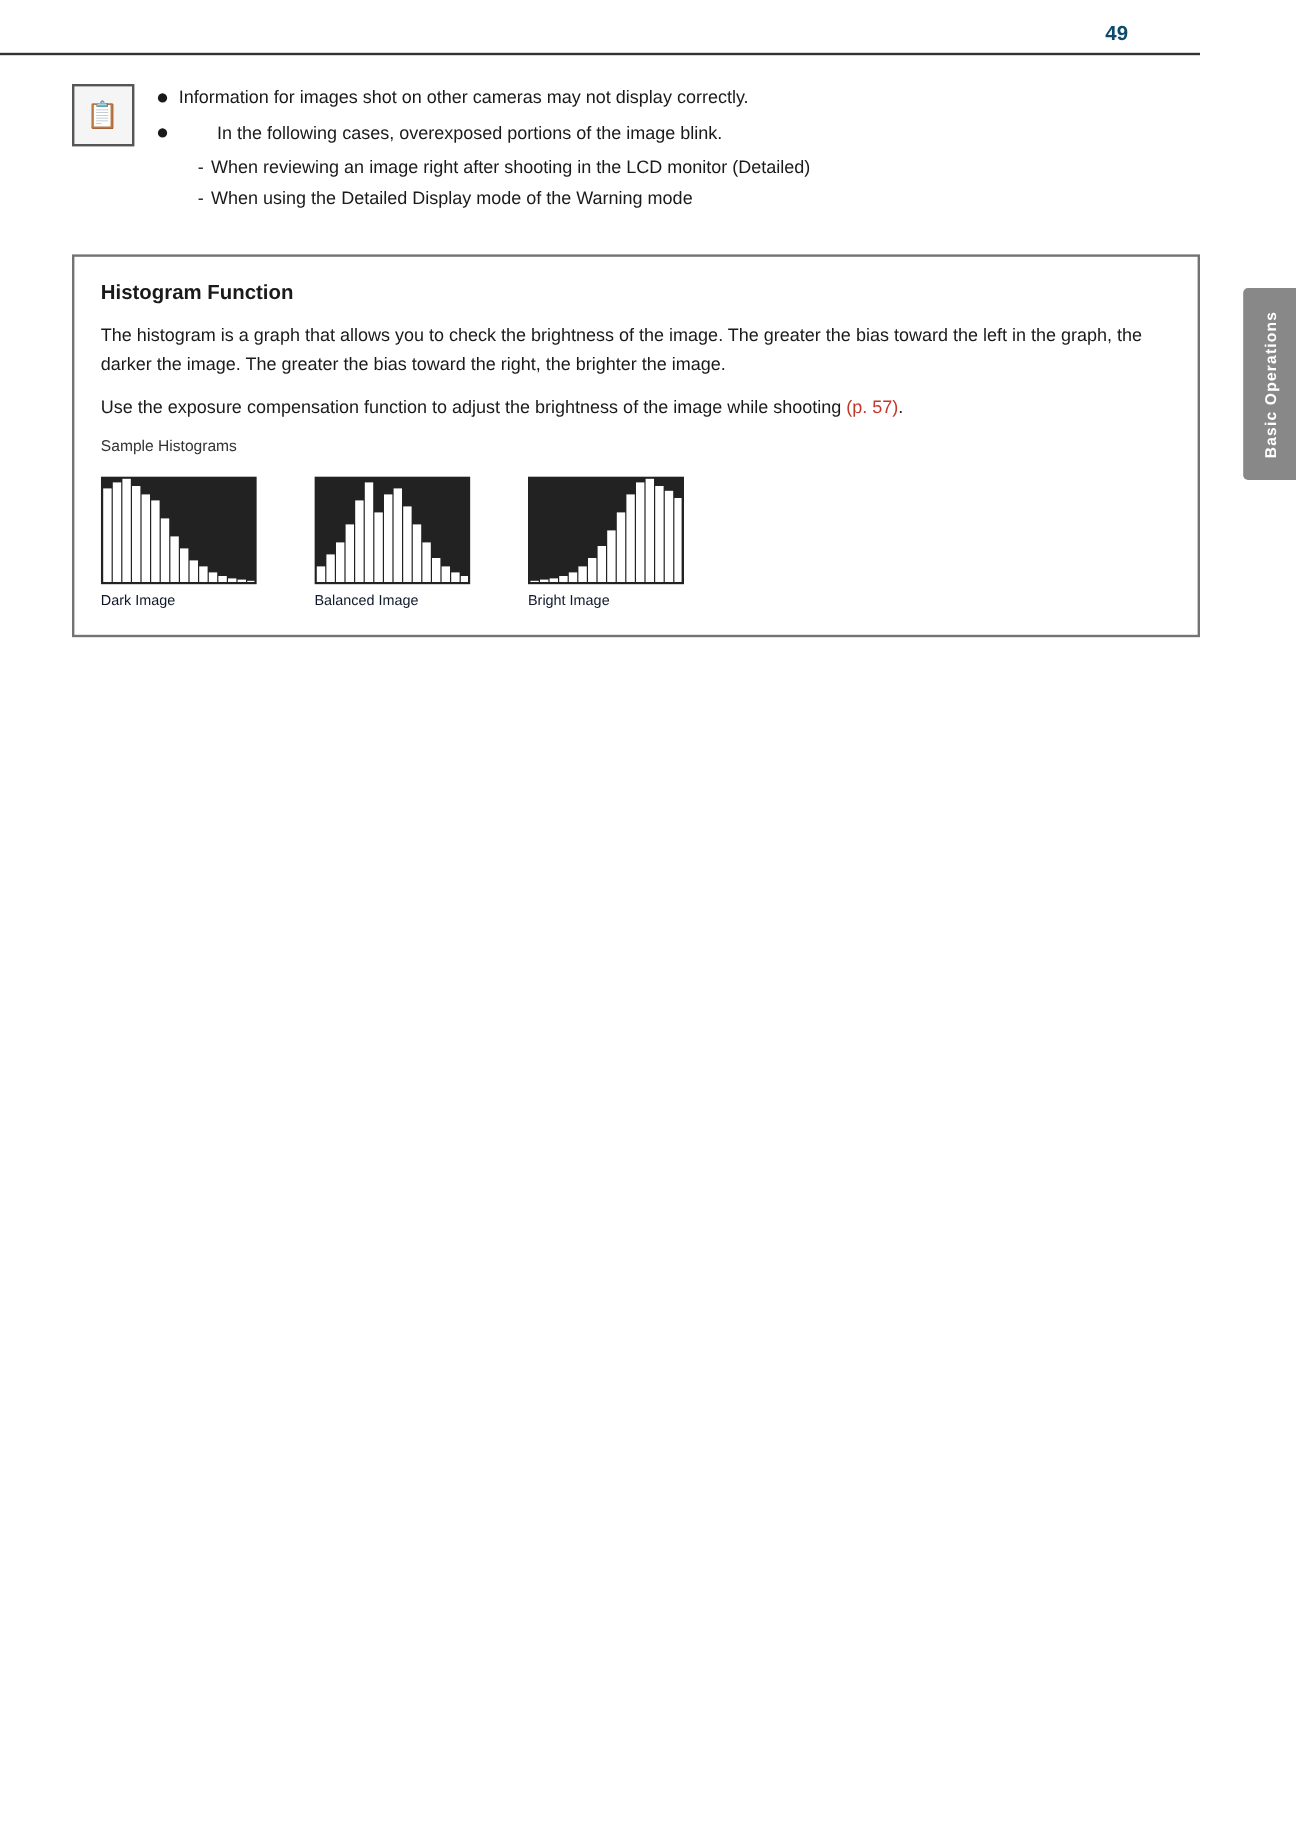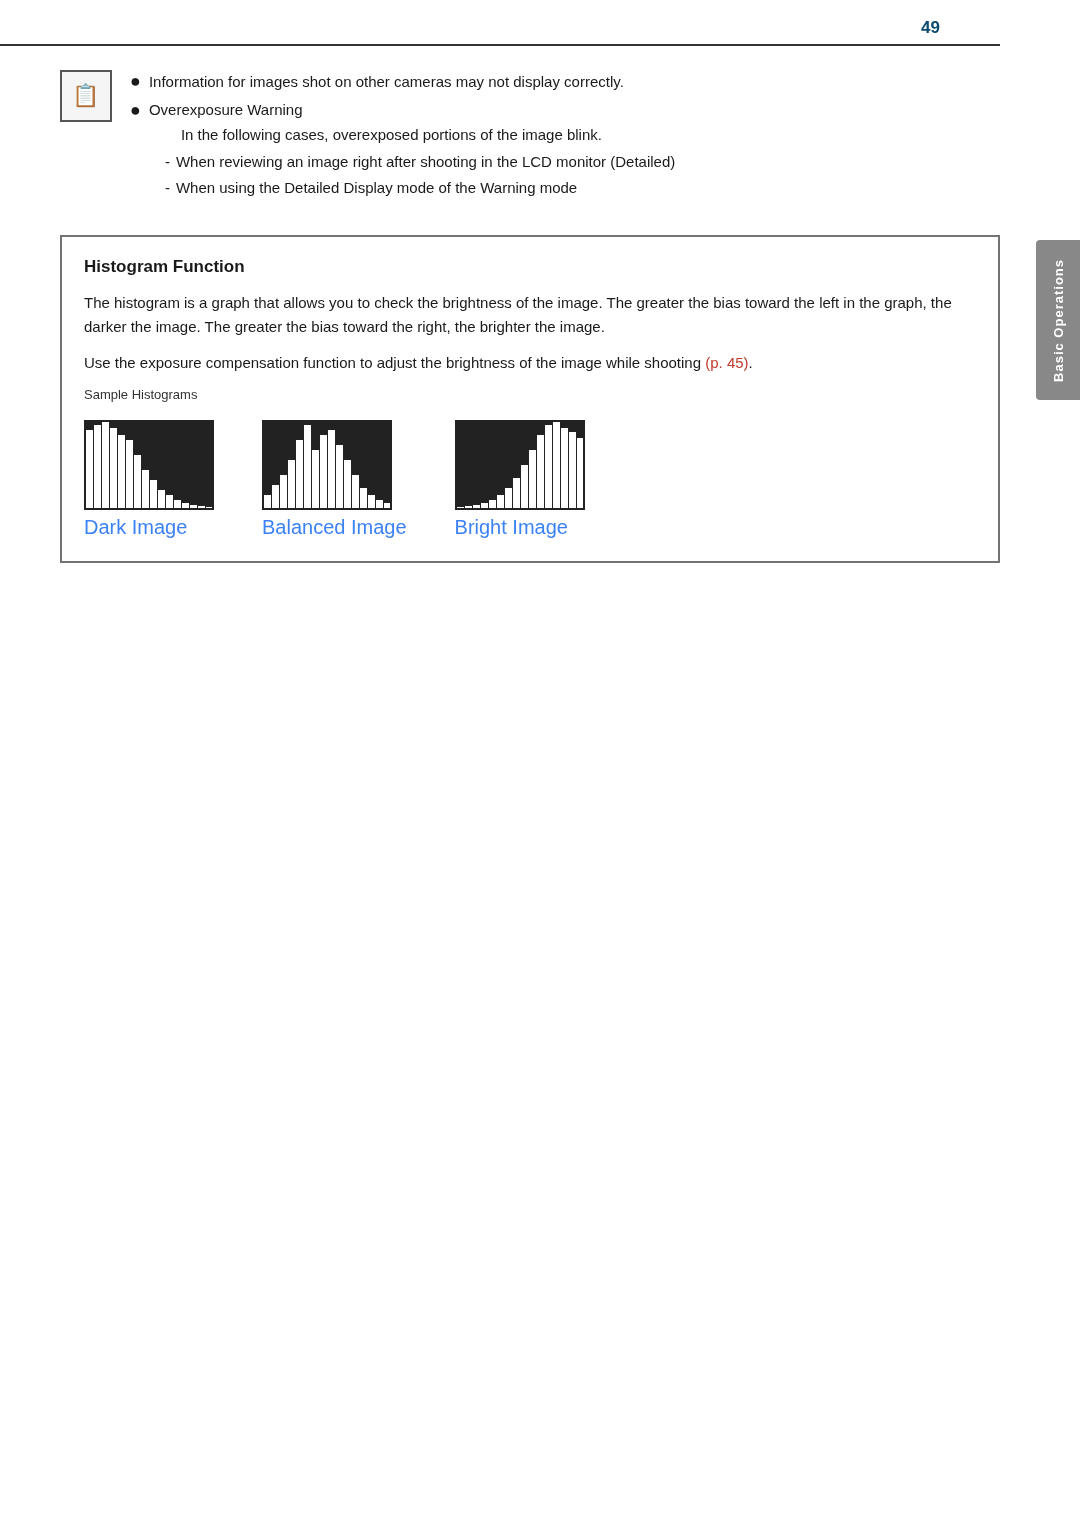--- a/index.html
+++ b/index.html
@@ -172,22 +172,22 @@
       margin-top: 6px;
     }
 
     .histogram-item {
       display: flex;
       flex-direction: column;
       align-items: flex-start;
     }
 
     .histogram-caption {
-      font-size: 20px;
-      color: #3b82f6;
+      font-size: 12px;
+      color: #0f172a;
       margin-top: 6px;
     }
 
     
     .hist-svg {
       display: block;
     }
 
   </style>
 </head>
@@ -209,21 +209,20 @@
       <span class="info-icon-inner">📋</span>
     </div>
     <div class="info-text">
       <div class="bullet-item">
         <span class="bullet">●</span>
         <span class="bullet-text">Information for images shot on other cameras may not display correctly.</span>
       </div>
       <div class="bullet-item">
         <span class="bullet">●</span>
         <div>
-          <div style="font-weight: normal;">Overexposure Warning</div>
           <div style="margin-top:2px;margin-left:32px;">In the following cases, overexposed portions of the image blink.</div>
           <div class="sub-bullet">
             <div class="sub-bullet-item">
               <span class="sub-bullet-dash">-</span>
               <span>When reviewing an image right after shooting in the LCD monitor (Detailed)</span>
             </div>
             <div class="sub-bullet-item">
               <span class="sub-bullet-dash">-</span>
               <span>When using the Detailed Display mode of the Warning mode</span>
             </div>
@@ -233,21 +232,21 @@
     </div>
   </div>
 
   <div class="histogram-box">
 
     <div class="histogram-title">Histogram Function</div>
 
     <div class="histogram-desc">The histogram is a graph that allows you to check the brightness of the image. The greater the bias toward the left in the graph, the darker the image. The greater the bias toward the right, the brighter the image.</div>
 
     <div class="histogram-desc">
-      <span>Use the exposure compensation function to adjust the brightness of the image while shooting </span><a class="histogram-link">(p. 45)</a><span>.</span>
+      <span>Use the exposure compensation function to adjust the brightness of the image while shooting </span><a class="histogram-link">(p. 57)</a><span>.</span>
     </div>
 
     <div class="sample-label">Sample Histograms</div>
 
     <div class="histograms-row">
 
       <div class="histogram-item">
         <svg class="hist-svg" width="130" height="90" viewBox="0 0 130 90">
 
           <rect x="0" y="0" width="130" height="90" fill="#222"></rect>

